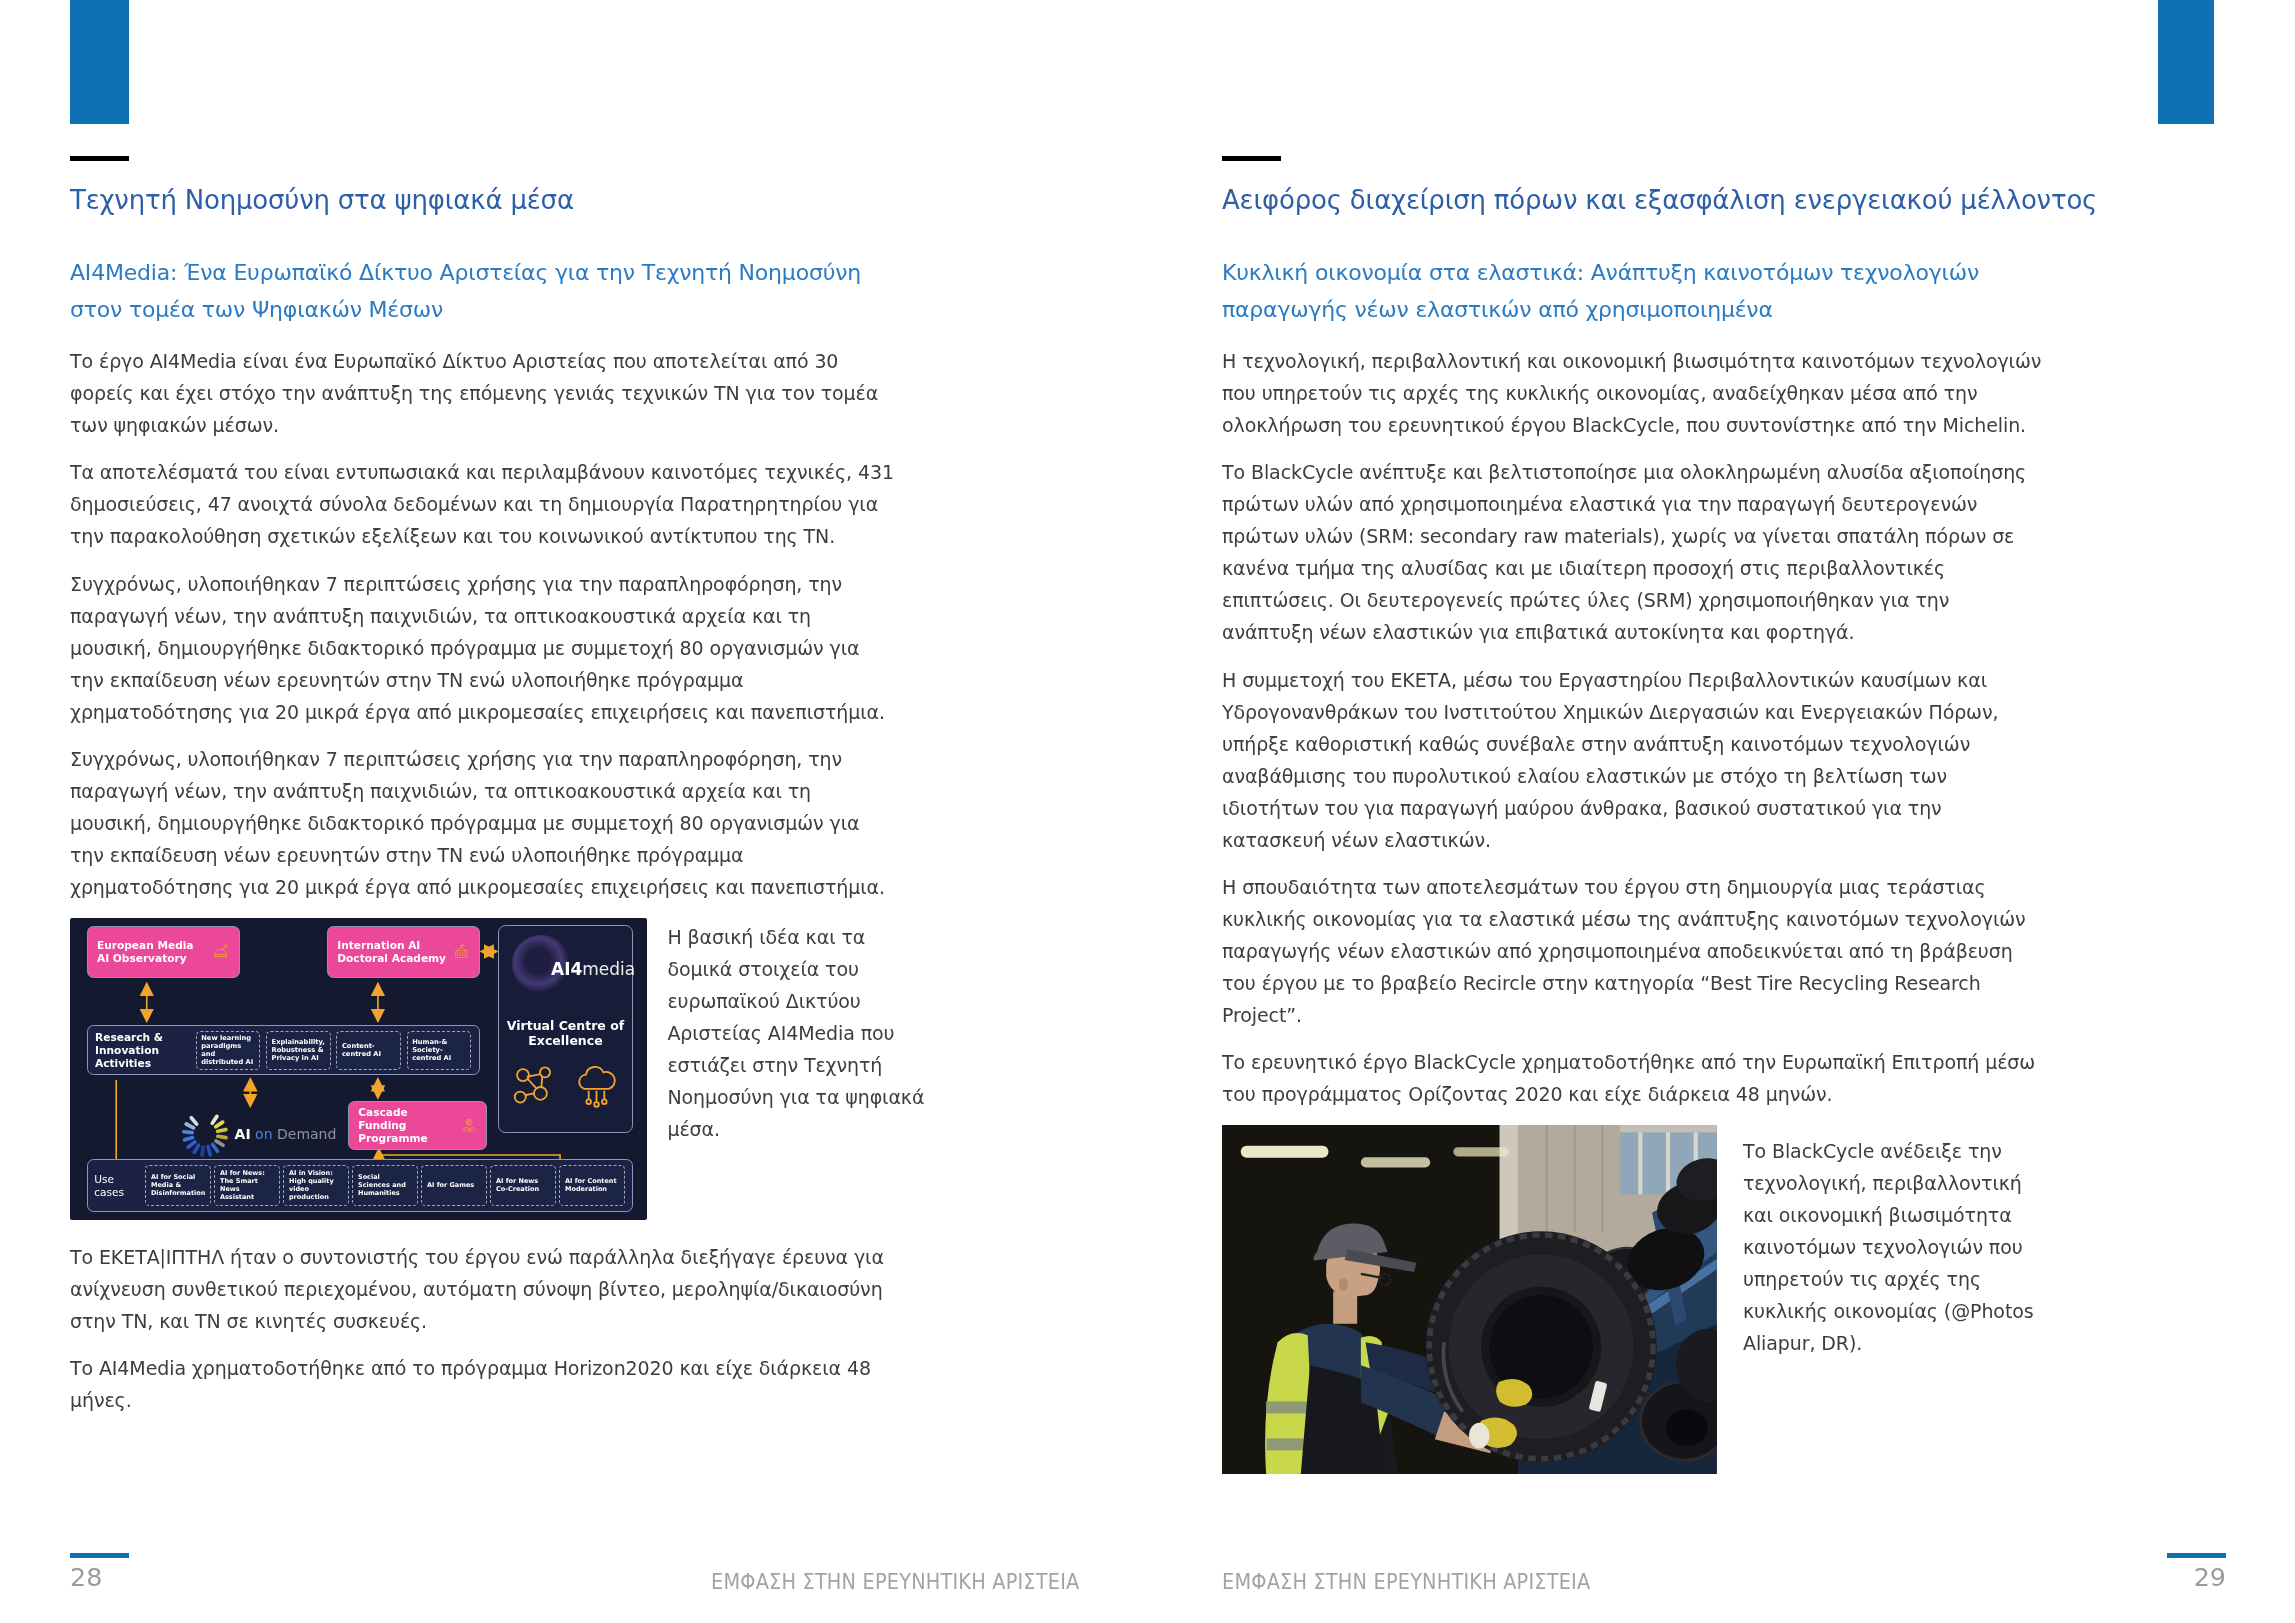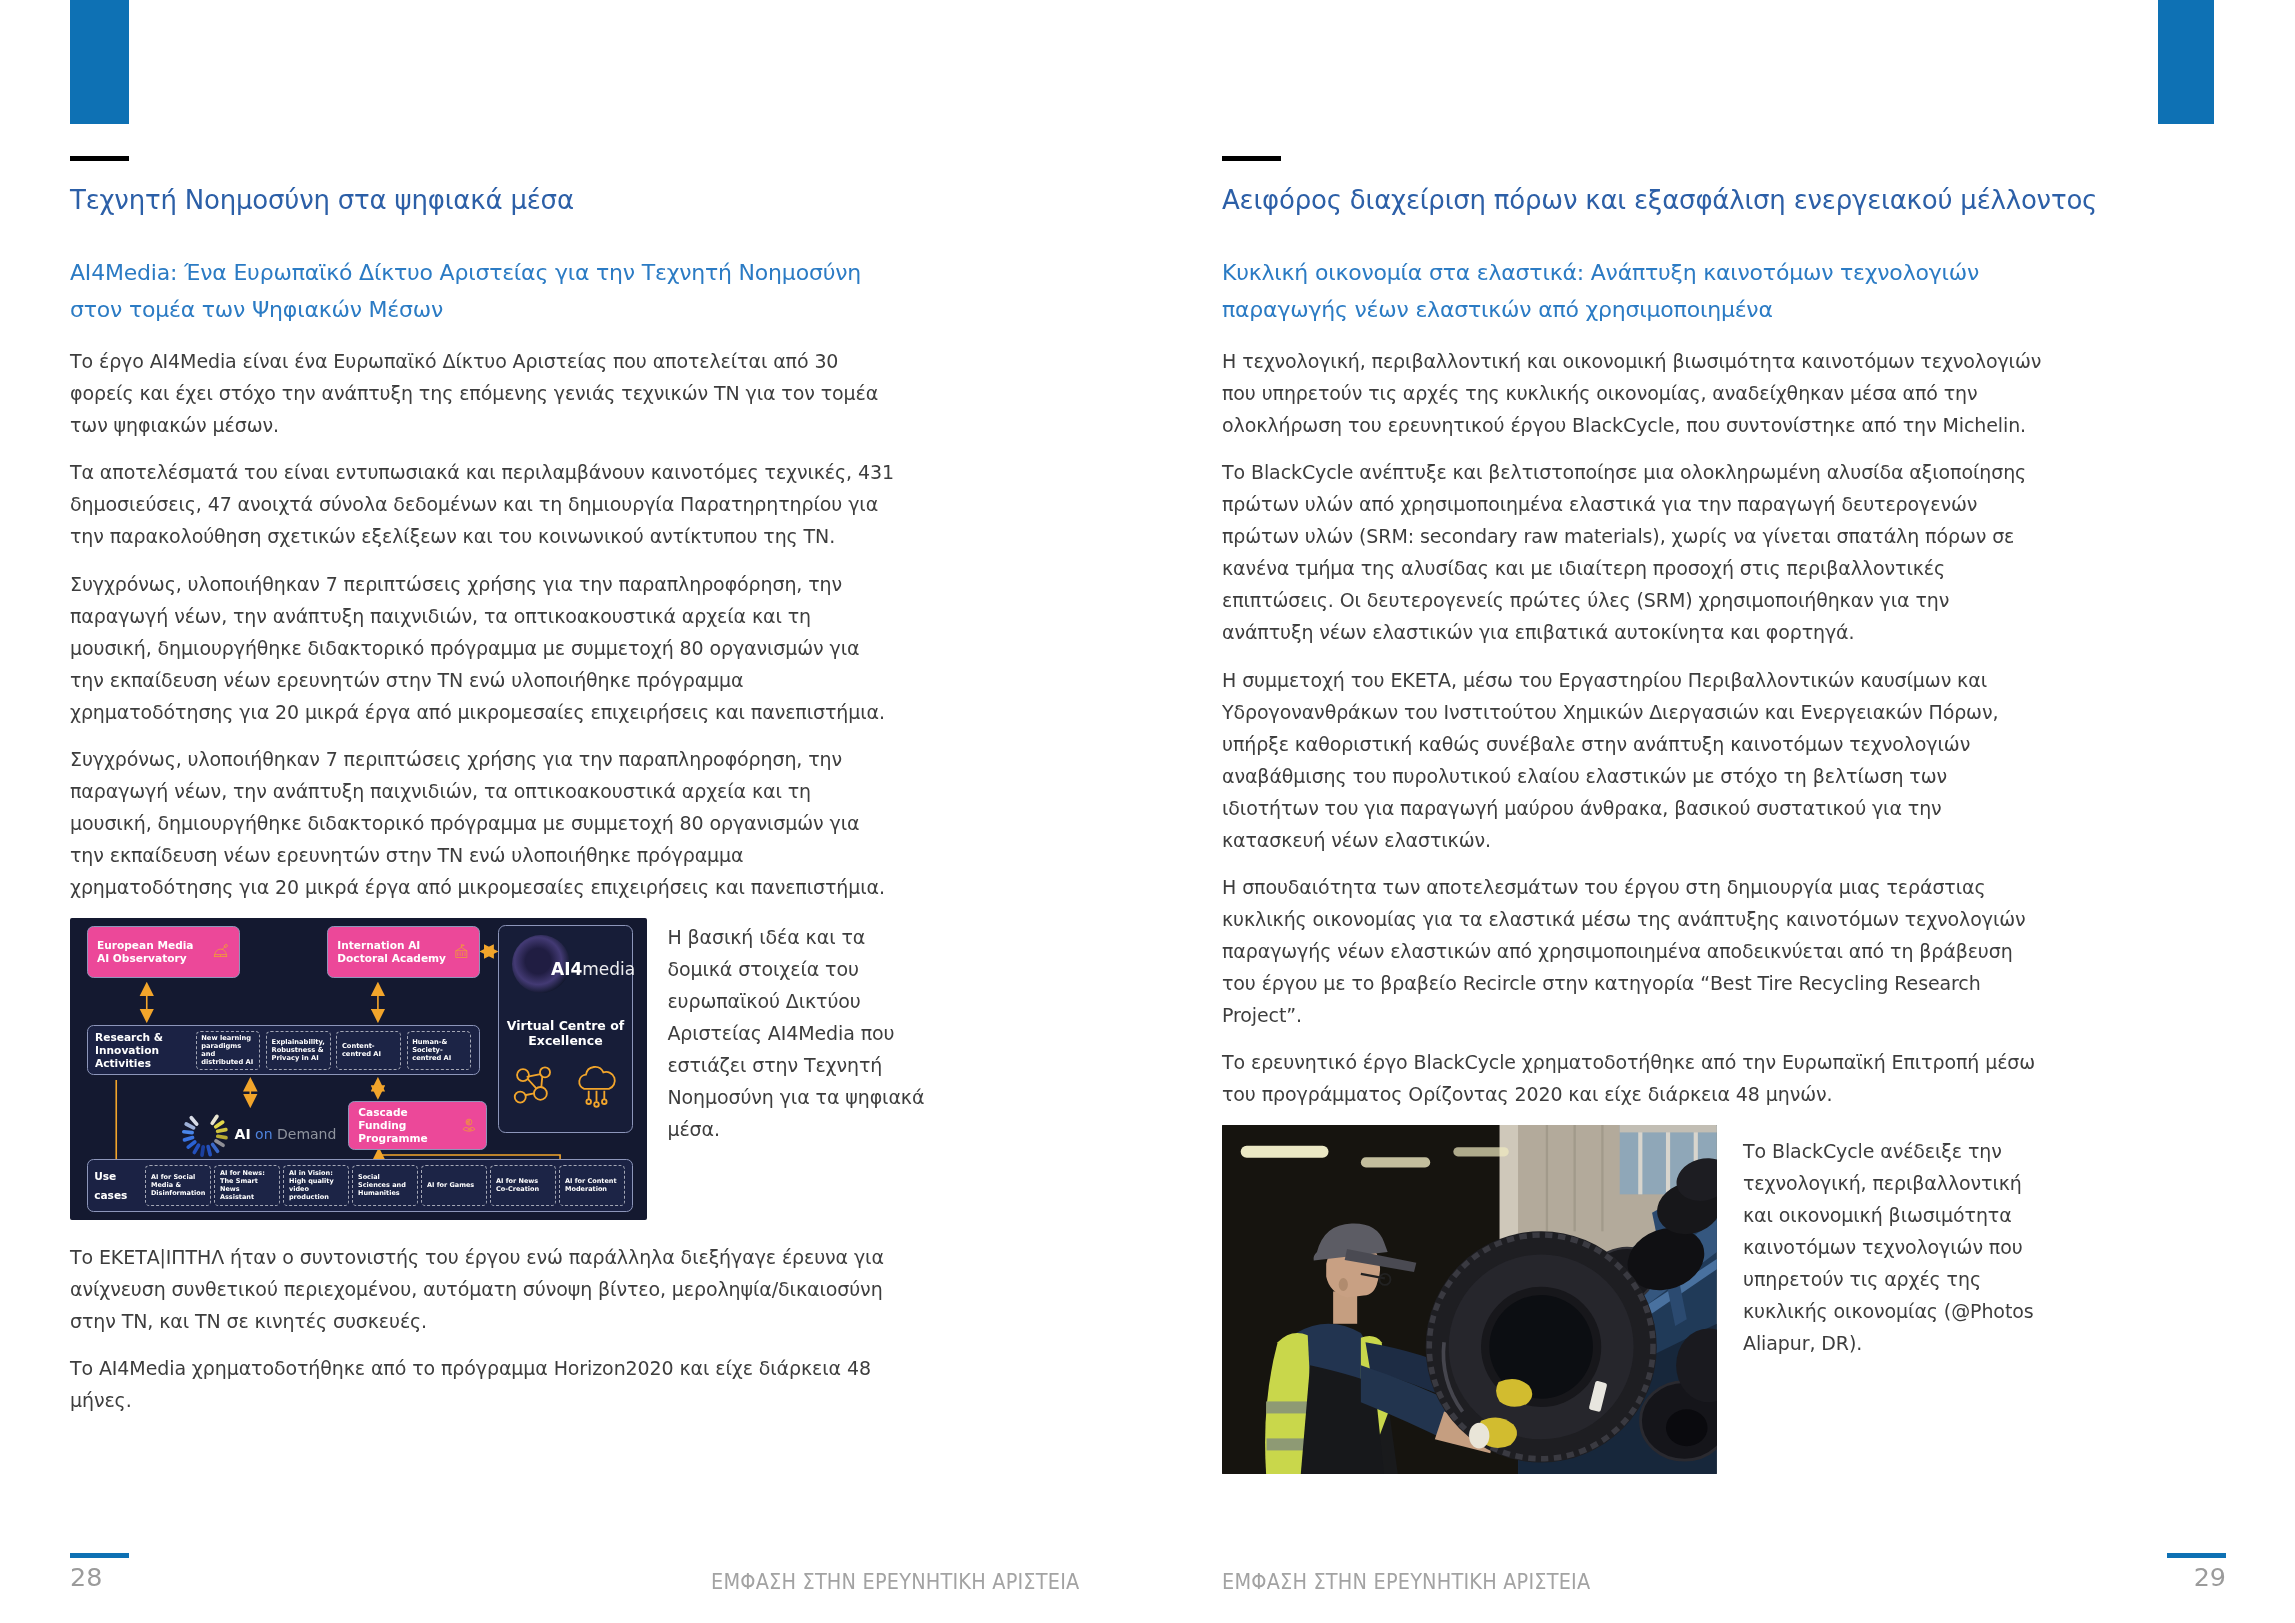--- a/index.html
+++ b/index.html
@@ -72,21 +72,21 @@
   .logo-line .l{font-weight:400;opacity:.92;}
   .vcoe{position:absolute;left:0;top:92px;width:100%;text-align:center;font-weight:700;font-size:12.5px;line-height:15.7px;}
   .panel-icons{position:absolute;left:0;top:139px;width:100%;display:flex;justify-content:center;gap:13px;}
   #dg-aiod{position:absolute;left:110px;top:191px;display:flex;align-items:center;gap:4.6px;}
   .aiod-text{font-size:14px;white-space:nowrap;}
   .aiod-text .ai{color:#ffffff;font-weight:700;}
   .aiod-text .on{color:#4f83dd;}
   .aiod-text .dm{color:#8f949e;font-weight:400;}
   #dg-usecases{position:absolute;left:16.7px;top:241px;width:546px;height:53px;border:0.9px solid #8d96ba;border-radius:6.5px;
                background:#1b2244;display:flex;align-items:center;gap:3.2px;padding:0 6.5px;box-sizing:border-box;}
-  #dg-usecases .uc-label{width:48px;flex:none;font-weight:700;font-size:10.6px;line-height:19px;}
+  #dg-usecases .uc-label{width:48px;flex:none;font-weight:400;font-size:10.6px;line-height:13px;}
   #dg-usecases .dashed{height:41px;font-size:6.5px;line-height:7.9px;}
 
   
   .photo{position:relative;flex:none;width:495px;height:349px;overflow:hidden;border-radius:0.9px;background:#16140f;}
   .photo svg{display:block;}
 </style>
 </head>
 <body>
 
 <div class="sheet">

